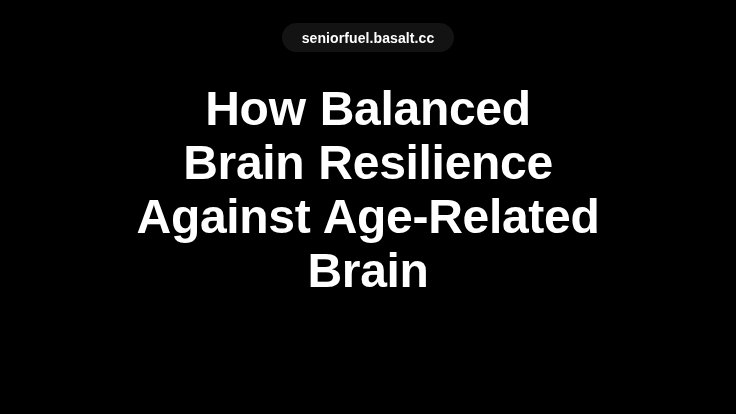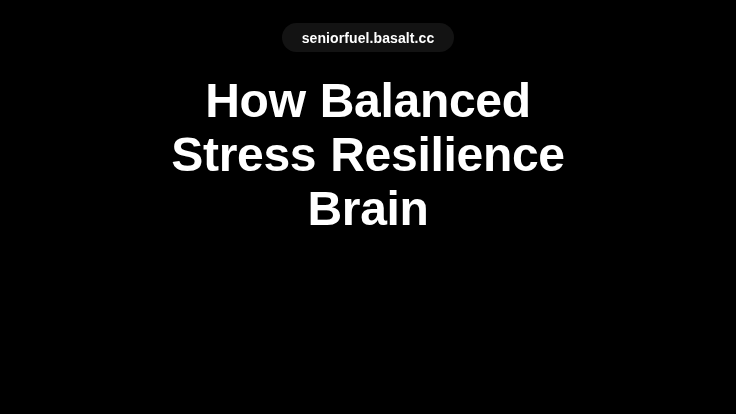--- a/index.html
+++ b/index.html
@@ -58,21 +58,21 @@
   
   .headline-wrap {
     width: 100%;
     display: flex;
     justify-content: center;
     margin-top: 22px;
   }
 
   .headline {
     width: 660px;
-    margin: 0;
+    margin: 8px;
     text-align: center;
     color: #ffffff;
     font-size: 48px;
     font-weight: 700;
     line-height: 54px;
     letter-spacing: -0.3px;
     word-spacing: 1px;
   }
 
   .headline-line {
@@ -87,18 +87,19 @@
 
   <div class="badge-row">
     <div class="domain-badge">
       <span class="domain-badge-text">seniorfuel.basalt.cc</span>
     </div>
   </div>
 
   <div class="headline-wrap">
     <h1 class="headline">
       <span class="headline-line">How Balanced</span>
-      <span class="headline-line">Stress Resilience</span>
+      <span class="headline-line">Brain Resilience</span>
+      <span class="headline-line">Against Age-Related</span>
       <span class="headline-line">Brain</span>
     </h1>
   </div>
 
 </div>
 
 </body></html>

